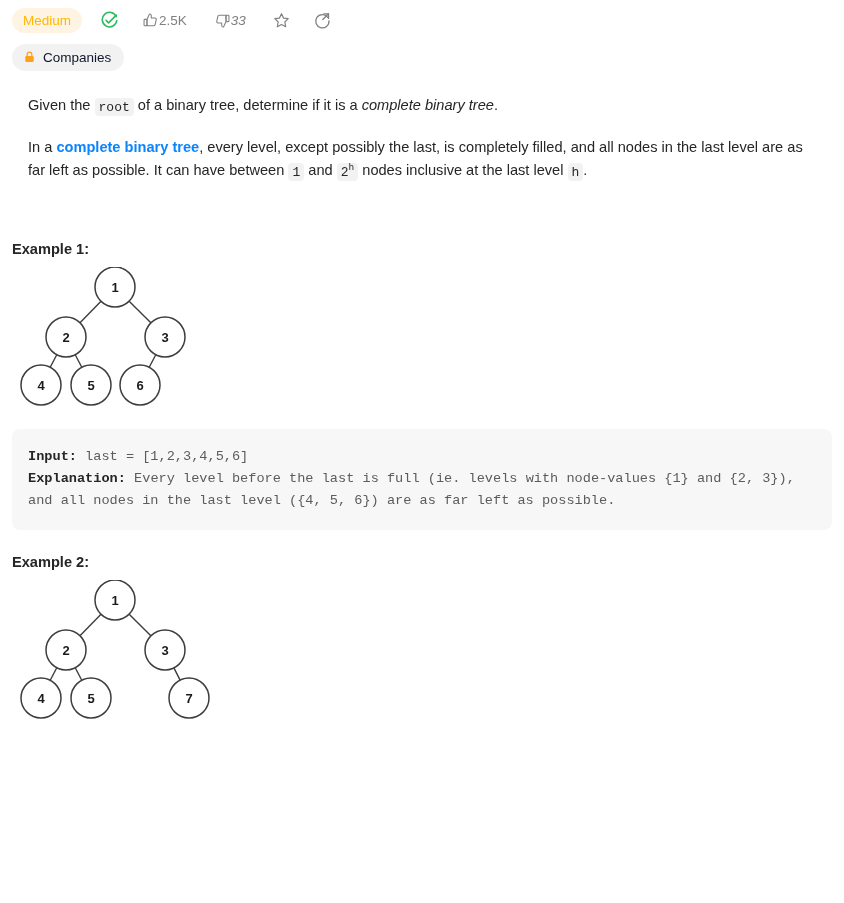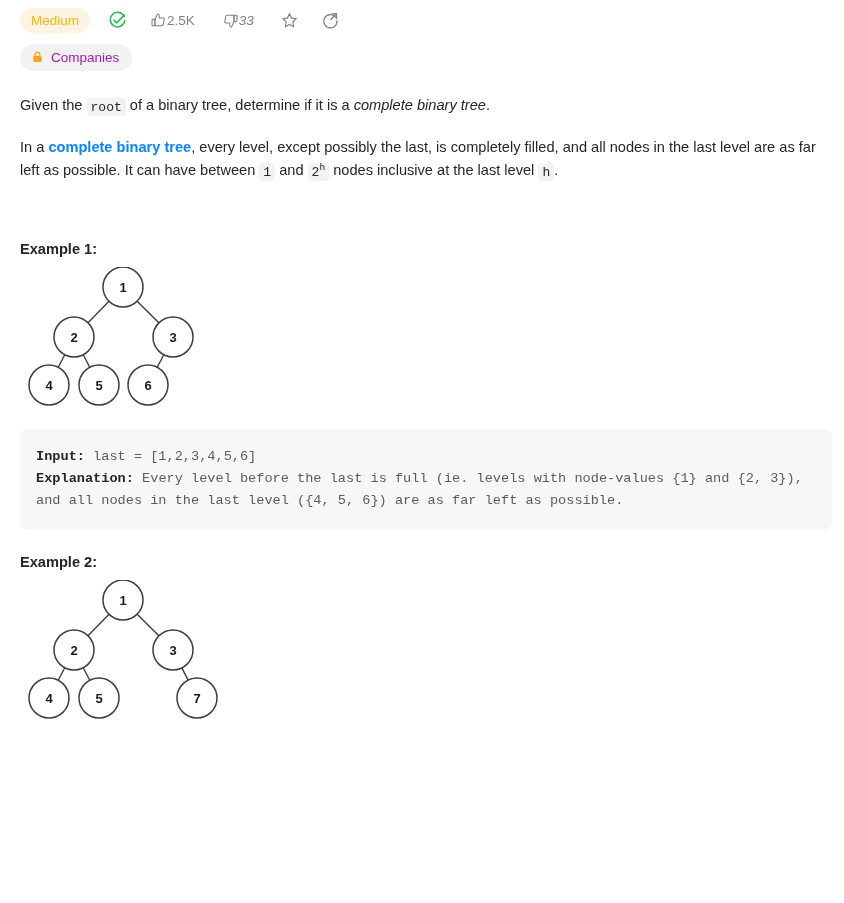--- a/index.html
+++ b/index.html
@@ -8,21 +8,21 @@
     background: #ffffff;
   }
   body {
     width: 844px;
     height: 903px;
     font-family: "Liberation Sans", sans-serif;
     color: #262626;
     overflow: hidden;
   }
   .page {
-    padding: 0px 12px 0 20px;
+    padding: 0px 12px 0 12px;
     box-sizing: border-box;
     width: 844px;
   }
 
   
   .toolbar {
     display: flex;
     align-items: center;
     height: 34px;
     padding-top: 3px;
@@ -65,30 +65,30 @@
     height: 28px;
   }
   .companies-pill {
     display: inline-flex;
     align-items: center;
     gap: 7px;
     height: 27px;
     padding: 0 13px 0 11px;
     border-radius: 21px;
     background: #f2f2f2;
-    color: #a21caf;
+    color: #0f172a;
     font-size: 13.5px;
   }
 
   
   .desc {
     font-size: 14.6px;
     line-height: 23px;
     color: #262626;
-    margin: 0;
+    margin: 16px;
   }
   .p1 { margin-top: 23px; }
   .p2 { margin-top: 18px; }
   .code-chip {
     font-family: "Liberation Mono", monospace;
     font-size: 13px;
     background: #f2f2f2;
     border-radius: 4px;
     padding: 1.5px 4px;
     color: #262626;

